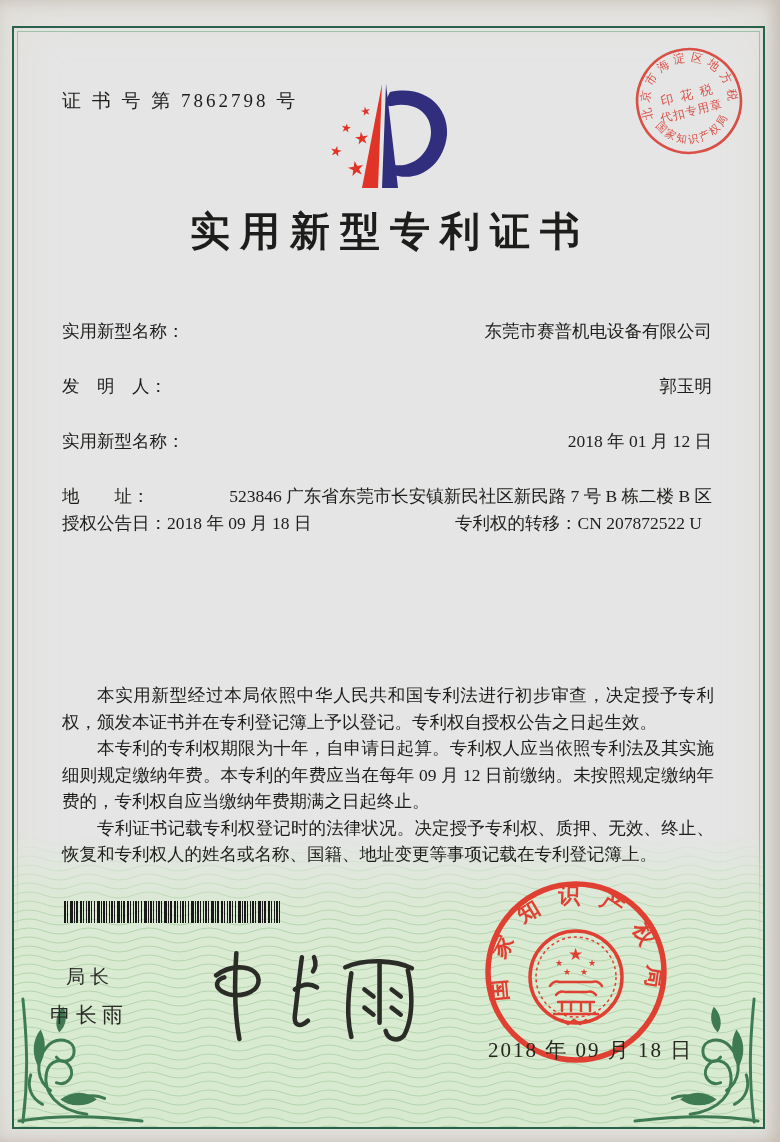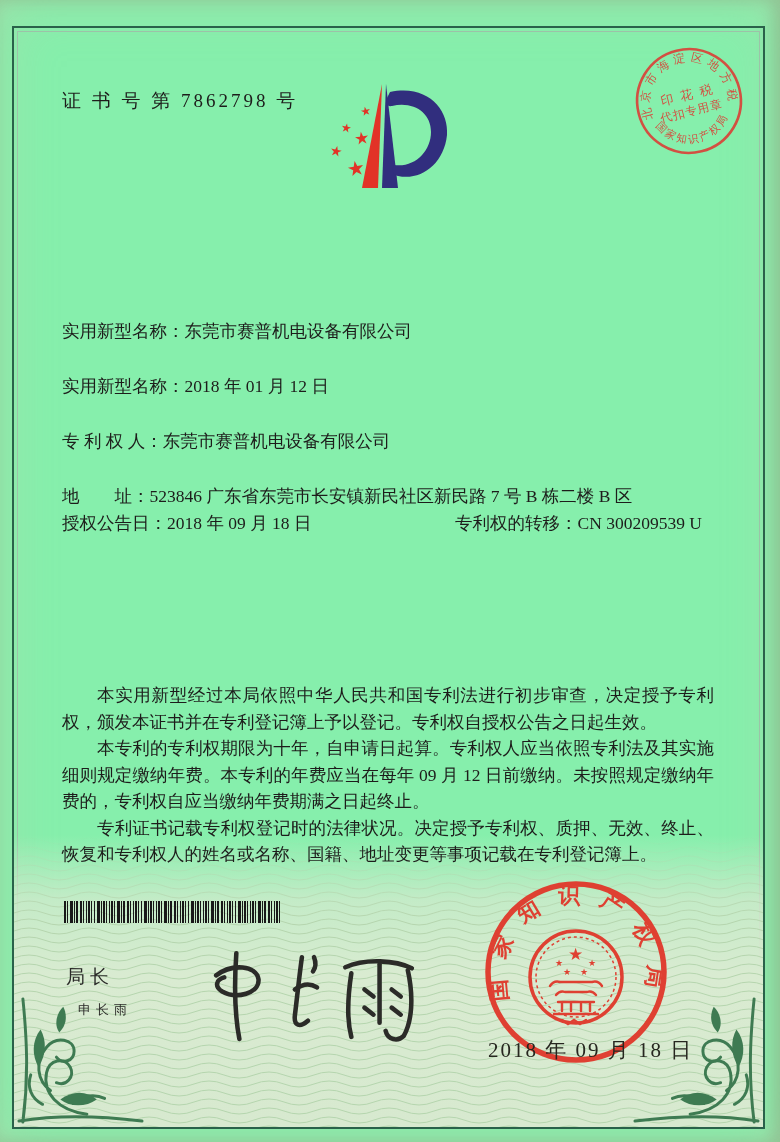--- a/index.html
+++ b/index.html
@@ -1,36 +1,36 @@
 <!DOCTYPE html>
 <html><head>
 <meta charset="utf-8">
 <style>
   html,body{margin:0;padding:0;background:#d9d3c0;}
   .page{
     position:relative; width:780px; height:1142px; overflow:hidden;
-    background:#86efac;
+    background:#e5e5e5;
     box-shadow: inset -7px 0 16px rgba(125,112,88,.28), inset 0 0 55px rgba(205,195,165,.35);
     font-family:"Liberation Serif","DejaVu Serif",serif;
     color:#1d1d1b;
   }
   .border-outer{position:absolute; top:26px; left:12px; right:15px; bottom:13px; border:2px solid #2a614a;}
   .border-inner{position:absolute; top:31px; left:17px; right:20px; bottom:18px; border:1px solid #9cc2a8;}
 
   .cert-number{position:absolute; left:62px; top:88px; font-size:19px; letter-spacing:3px; white-space:nowrap;}
 
   .logo{position:absolute; left:322px; top:80px; width:128px; height:112px;}
 
   .tax-stamp{position:absolute; left:628px; top:40px; width:122px; height:122px; transform:rotate(-14deg); opacity:.93;}
 
   .title{position:absolute; left:0; right:0; top:204px; text-align:center;
          font-size:40px; font-weight:700; letter-spacing:10px; white-space:nowrap;}
 
   .fields{position:absolute; left:62px; right:68px; top:318px; font-size:17.5px; line-height:27px;}
-  .field-row{display:flex; margin-bottom:28px;}
+  .field-row{display:flex; margin-bottom:28px;text-align:right;}
   .field-row.no-gap{margin-bottom:0;}
   .f-label{flex:0 0 auto; white-space:pre;}
   .f-value{flex:1 1 auto;}
   .grant-row{position:relative; height:27px;}
   .grant-right{position:absolute; left:393px; top:0; white-space:nowrap;}
   .grant-left{white-space:nowrap;}
 
   .paragraphs{position:absolute; left:62px; right:66px; top:682px; font-size:17.5px; line-height:26.5px;}
   .paragraphs p{margin:0; text-indent:2em; text-align:justify;}
 
@@ -40,21 +40,21 @@
     -webkit-mask-image:linear-gradient(180deg, transparent 0%, #000 30%);
             mask-image:linear-gradient(180deg, transparent 0%, #000 30%);}
   .flourish{position:absolute; bottom:2px; width:128px; height:128px;}
   .fl-left{left:2px;}
   .fl-right{right:2px; transform:scaleX(-1);}
 
   .barcode{position:absolute; left:64px; top:901px; width:220px; height:22px; display:flex; align-items:stretch;}
   .barcode .bar{background:#191919;}
 
   .director-title{position:absolute; left:66px; top:964px; font-size:19px; letter-spacing:5px; font-family:"Liberation Sans","DejaVu Sans",sans-serif; color:#2a2a28;}
-  .director-name{position:absolute; left:78px; top:1001px; font-size:13px; letter-spacing:5px; font-family:Liberation Sans, sans-serif; color:#2a2a28;}
+  .director-name{position:absolute; left:50px; top:1001px; font-size:21px; letter-spacing:5px; font-family:Liberation Sans, sans-serif; color:#2a2a28;}
 
   .signature{position:absolute; left:198px; top:936px; width:232px; height:108px;}
 
   .seal{position:absolute; left:480px; top:876px; width:192px; height:192px; opacity:.96;}
   .seal-date{position:absolute; left:488px; top:1036px; font-size:21px; letter-spacing:2px; color:#26261f; white-space:nowrap;}
 
   .footer{position:absolute; left:0; right:0; top:1088px; text-align:center; font-size:15px; color:#2e2e2a; letter-spacing:2px;}
 </style>
 </head>
 <body>
@@ -160,44 +160,45 @@
     <text font-size="11.5" fill="#d8453a" letter-spacing="4.5">
       <textPath href="#taxTopArc" startOffset="2">北京市海淀区地方税务局</textPath>
     </text>
     <text x="60" y="58" font-size="12.5" fill="#d8453a" text-anchor="middle" letter-spacing="2">印 花 税</text>
     <text x="60" y="74" font-size="11.5" fill="#d8453a" text-anchor="middle" letter-spacing="1">代扣专用章</text>
     <text font-size="10.5" fill="#d8453a" letter-spacing="2">
       <textPath href="#taxBottomArc" startOffset="4">国家知识产权局</textPath>
     </text>
   </svg>
 
+  <div class="title">实用新型专利证书</div>
 
   <div class="fields">
     <div class="field-row">
       <span class="f-label">实用新型名称：</span>
       <span class="f-value">东莞市赛普机电设备有限公司</span>
     </div>
     <div class="field-row">
+      <span class="f-label">发　明　人：</span>
+      <span class="f-value">郭玉明</span>
+    </div>
+    <div class="field-row">
       <span class="f-label">实用新型名称：</span>
       <span class="f-value">2018 年 01 月 12 日</span>
-    </div>
-    <div class="field-row">
-      <span class="f-label">专 利 权 人：</span>
-      <span class="f-value">东莞市赛普机电设备有限公司</span>
     </div>
     <div class="field-row no-gap">
       <span class="f-label">地　　址：</span>
       <span class="f-value">523846 广东省东莞市长安镇新民社区新民路 7 号 B 栋二楼 B 区</span>
     </div>
     <div class="grant-row">
       <span class="grant-left">
         <span>授权公告日：</span><span>2018 年 09 月 18 日</span>
       </span>
       <span class="grant-right">
-        <span>专利权的转移：</span><span>CN 300209539 U</span>
+        <span>专利权的转移：</span><span>CN 207872522 U</span>
       </span>
     </div>
   </div>
 
   <div class="paragraphs">
     <p>本实用新型经过本局依照中华人民共和国专利法进行初步审查，决定授予专利权，颁发本证书并在专利登记簿上予以登记。专利权自授权公告之日起生效。</p>
     <p>本专利的专利权期限为十年，自申请日起算。专利权人应当依照专利法及其实施细则规定缴纳年费。本专利的年费应当在每年 09 月 12 日前缴纳。未按照规定缴纳年费的，专利权自应当缴纳年费期满之日起终止。</p>
     <p>专利证书记载专利权登记时的法律状况。决定授予专利权、质押、无效、终止、恢复和专利权人的姓名或名称、国籍、地址变更等事项记载在专利登记簿上。</p>
   </div>
 

